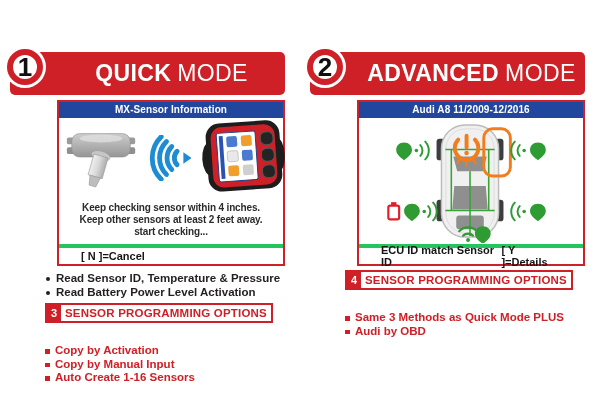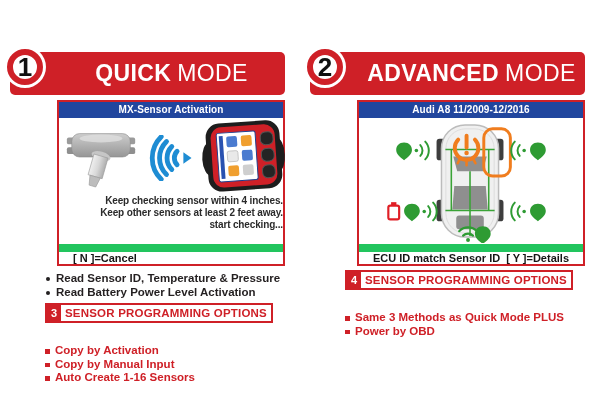--- a/index.html
+++ b/index.html
@@ -31,28 +31,28 @@
     font-size:26px;font-weight:700;color:#101010;z-index:2;}
 
   .screen-box{margin:5px 0 0 47px;width:228px;border:2px solid var(--red);background:#fff;}
   .screen-title{height:16px;background:var(--blue);color:#fff;font-size:10px;
     font-weight:700;text-align:center;line-height:16px;letter-spacing:.1px;}
   .screen-content{position:relative;height:126px;overflow:visible;}
 
   .graphic-row{height:76px;display:flex;align-items:center;padding:3px 0 0 3px;}
   .tool-wrap{position:relative;right:-9px;}
 
-  .messages{margin-top:1px;text-align:right;font-size:10px;font-weight:700;
+  .messages{margin-top:8px;text-align:center;font-size:10px;font-weight:700;
     color:#2b2b2b;letter-spacing:-.15px;}
   .messages div{line-height:12px;}
 
   .car-wrap{height:126px;display:flex;align-items:center;justify-content:center;}
 
-  .screen-footer{height:20px;border-top:8px solid #22c55e;display:flex;
-    align-items:center;justify-content:space-between;padding:0 14px;
+  .screen-footer{height:20px;border-top:4px solid #22c55e;display:flex;
+    align-items:center;justify-content:space-between;padding:0 22px;
     font-size:11px;font-weight:700;color:#151515;}
 
   ul.features{list-style:none;margin:6px 0 0 35px;font-size:11.5px;font-weight:700;
     color:var(--ink);}
   ul.features li{position:relative;padding-left:11px;line-height:13.5px;}
   ul.features li::before{content:"";position:absolute;left:1px;top:5px;width:4px;
     height:4px;border-radius:50%;background:var(--ink);}
 
   .options-box{display:inline-flex;align-items:stretch;margin:4px 0 2px 35px;
     border:2px solid var(--red);background:#fff;}
@@ -76,21 +76,21 @@
     <div class="banner">
       <div class="num-circle">
         <span>1</span>
       </div>
       <div class="banner-title">
         <span class="bold">QUICK</span><span class="light">MODE</span>
       </div>
     </div>
 
     <div class="screen-box">
-      <div class="screen-title">MX-Sensor Activation</div>
+      <div class="screen-title">MX-Sensor Information</div>
       <div class="screen-content">
         <div class="graphic-row">
 
           <svg width="80" height="64" viewBox="0 0 82 64">
             <defs>
               <linearGradient id="gsens" x1="0" y1="0" x2="0" y2="1">
                 <stop offset="0" stop-color="#cdcdcd"></stop>
                   <stop offset="1" stop-color="#969696"></stop>
               </linearGradient>
               <linearGradient id="gstem" x1="0" y1="0" x2="1" y2="0">
@@ -262,17 +262,17 @@
     </div>
 
 
     <div class="options-box">
       <span class="options-num">4</span>
       <span class="options-title">SENSOR PROGRAMMING OPTIONS</span>
     </div>
 
     <ul class="options">
         <li>Same 3 Methods as Quick Mode PLUS</li>
-        <li>Power by OBD</li>
+        <li>Audi by OBD</li>
       </ul>
   </div>
 
 </div>
 
 </body></html>

